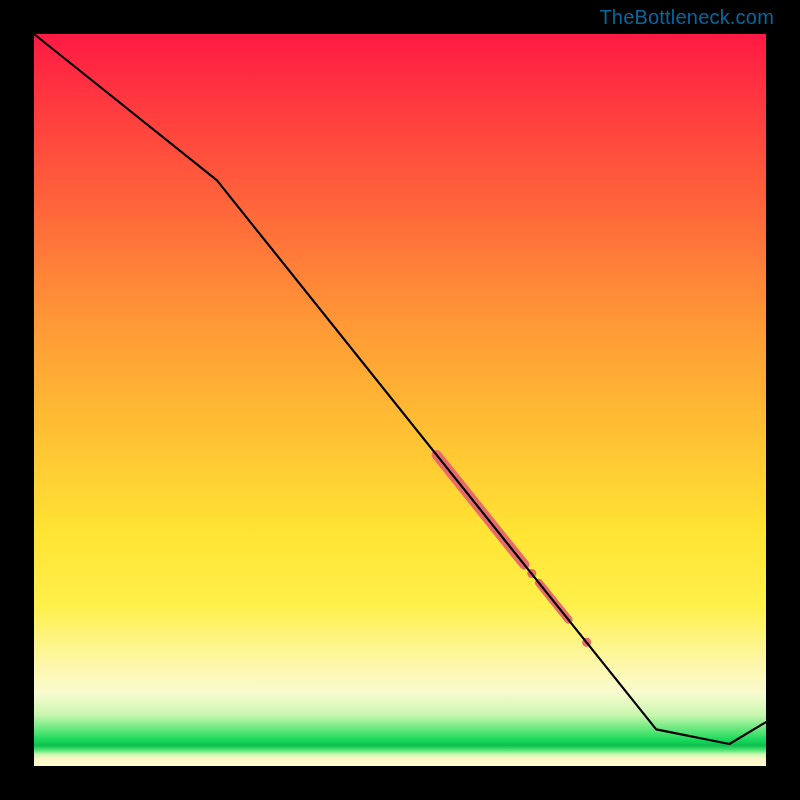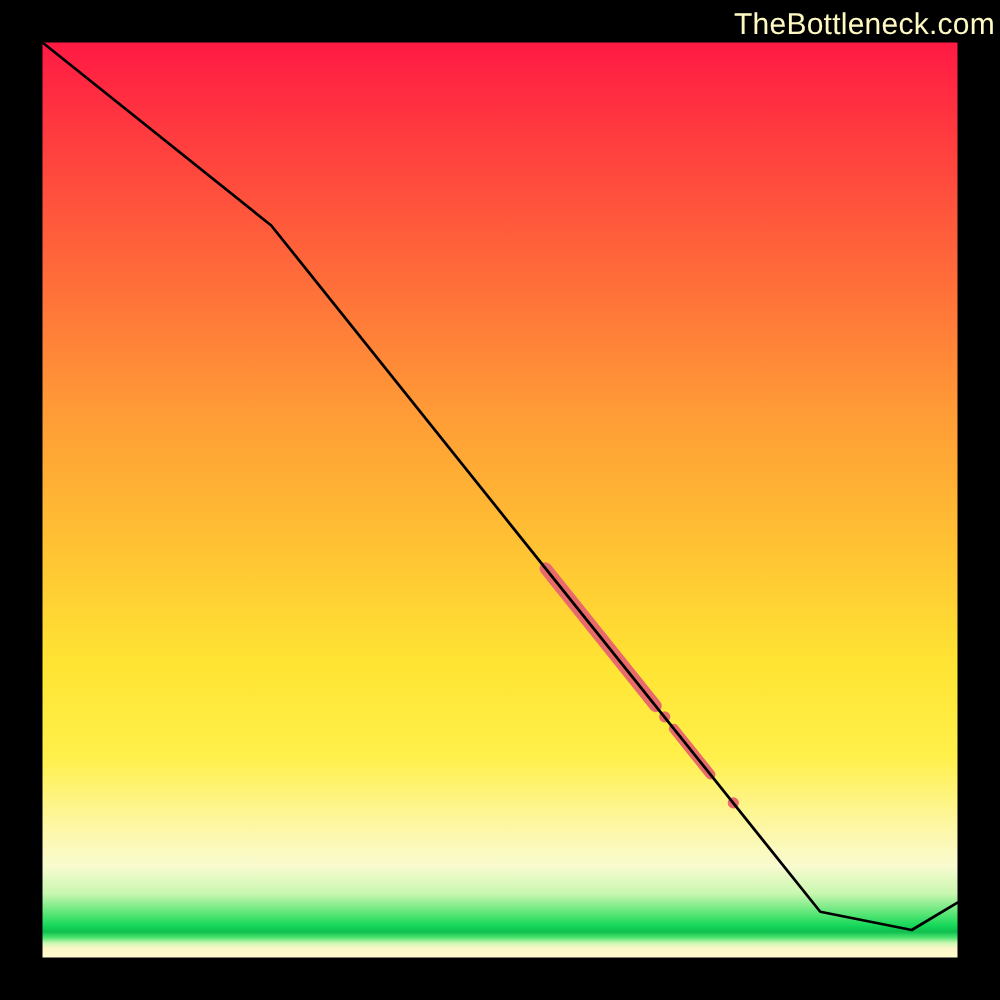--- a/index.html
+++ b/index.html
@@ -43,23 +43,23 @@
       #0fbf4e 97.2%,
       #4be36f 97.8%,
       #c9f7b0 98.4%,
       #fdf7c8 99%,
       #fefccf 100%
     );
   }
   .watermark {
     position: absolute;
     top: 6px;
-    right: 4px;
-    color: #fef9c3;
-    font-size: 24px;
+    right: 26px;
+    color: #0369a1;
+    font-size: 20px;
     letter-spacing: 0.2px;
     font-weight: 400;
     user-select: none;
   }
   svg.overlay {
     position: absolute;
     left: 34px;
     top: 34px;
     width: 732px;
     height: 732px;

